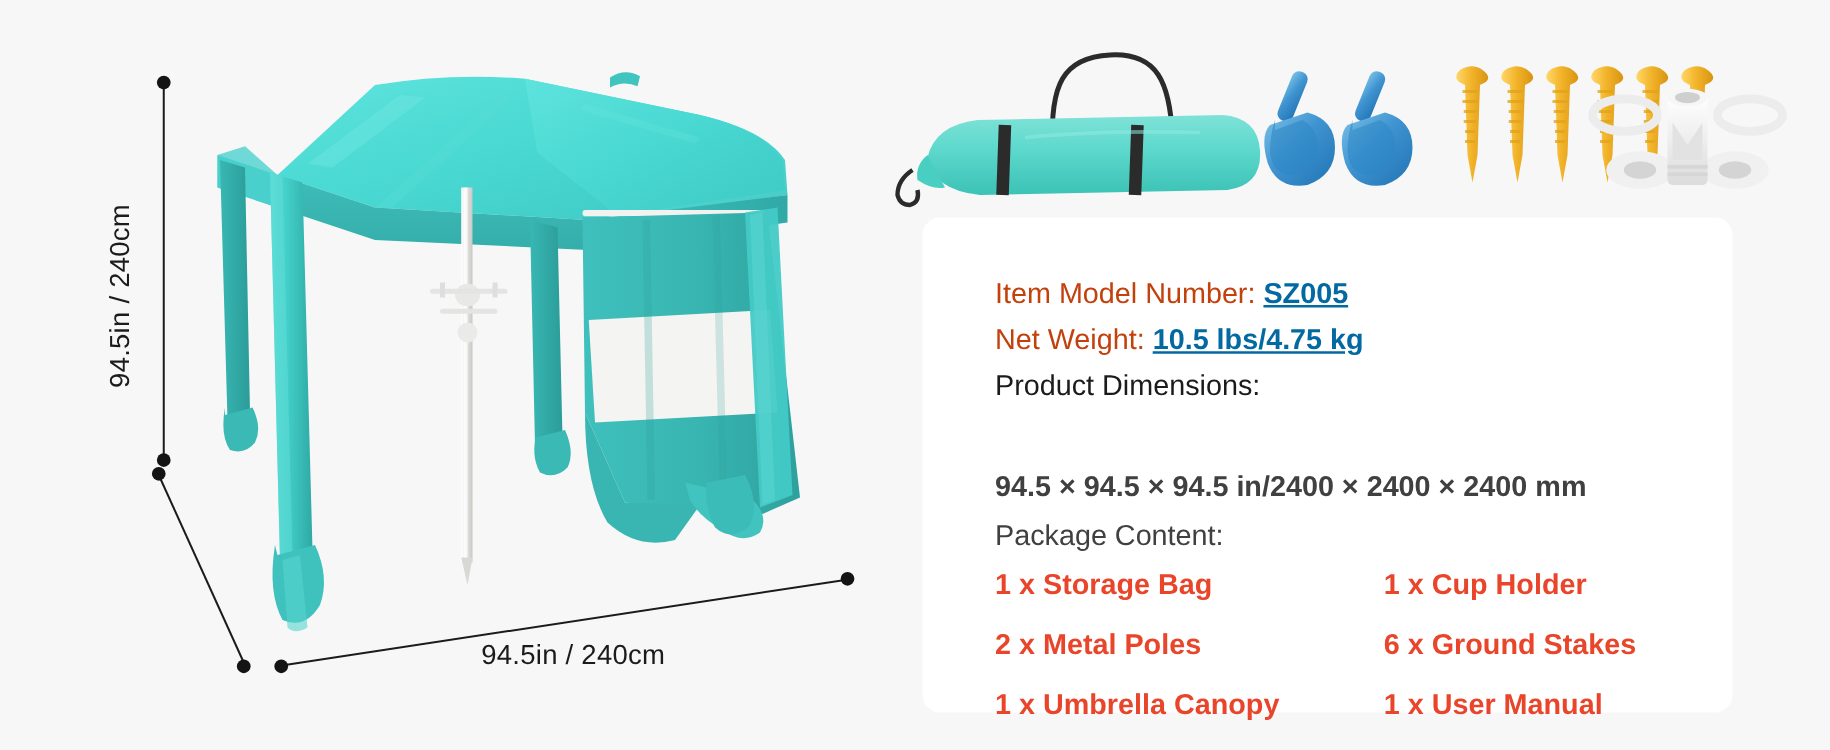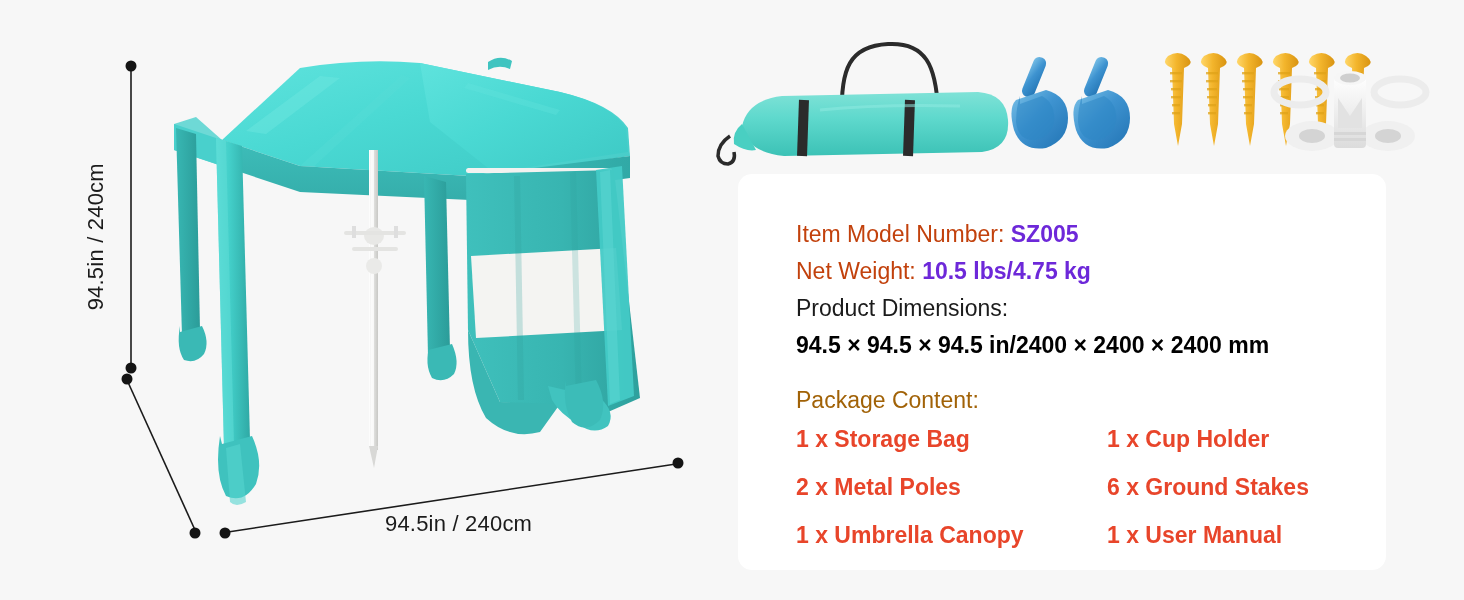--- a/index.html
+++ b/index.html
@@ -34,23 +34,23 @@
   
   #info-card {
     position:absolute; left:738px; top:174px;
     width:648px; height:396px;
     background:#ffffff;
     border-radius:14px;
   }
   #spec-list { position:absolute; left:58px; top:42px; }
   .spec-row { font-size:23px; line-height:37px; color:#1b1b1b; white-space:nowrap; }
   .spec-key { color:#c2410c;margin-top:45px; }
-  .spec-val { color:#6d28d9; font-weight:bold; }
-  .spec-dims { color:#000000; font-weight:bold; font-size:23px; line-height:37px; white-space:nowrap; }
-  #package-heading { font-size:23px; line-height:37px; color:#a16207; margin-top:18px; }
+  .spec-val { color:#0369a1; font-weight:bold;text-decoration:underline; }
+  .spec-dims { color:#404040; font-weight:bold; font-size:23px; line-height:37px; white-space:nowrap;margin-top:44px; }
+  #package-heading { font-size:23px; line-height:37px; color:#404040; margin-top:2px; }
 
   #package-grid {
     display:grid;
     grid-template-columns:300px auto;
     column-gap:0px;
     row-gap:0px;
     margin-top:2px;
     gap:11px;
   }
   .pkg-item {

